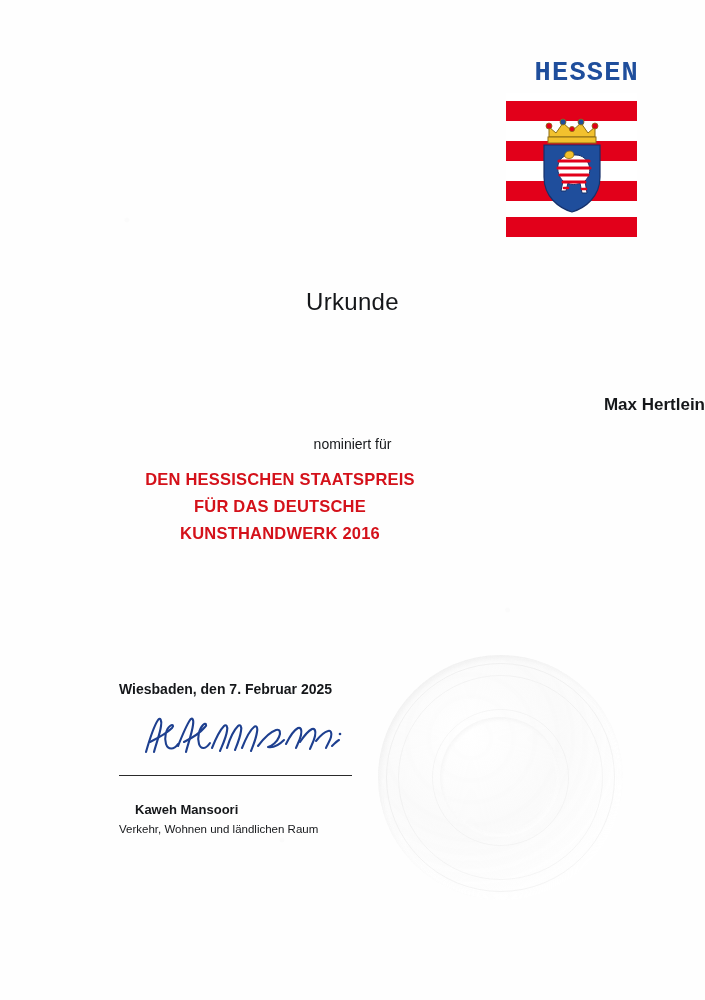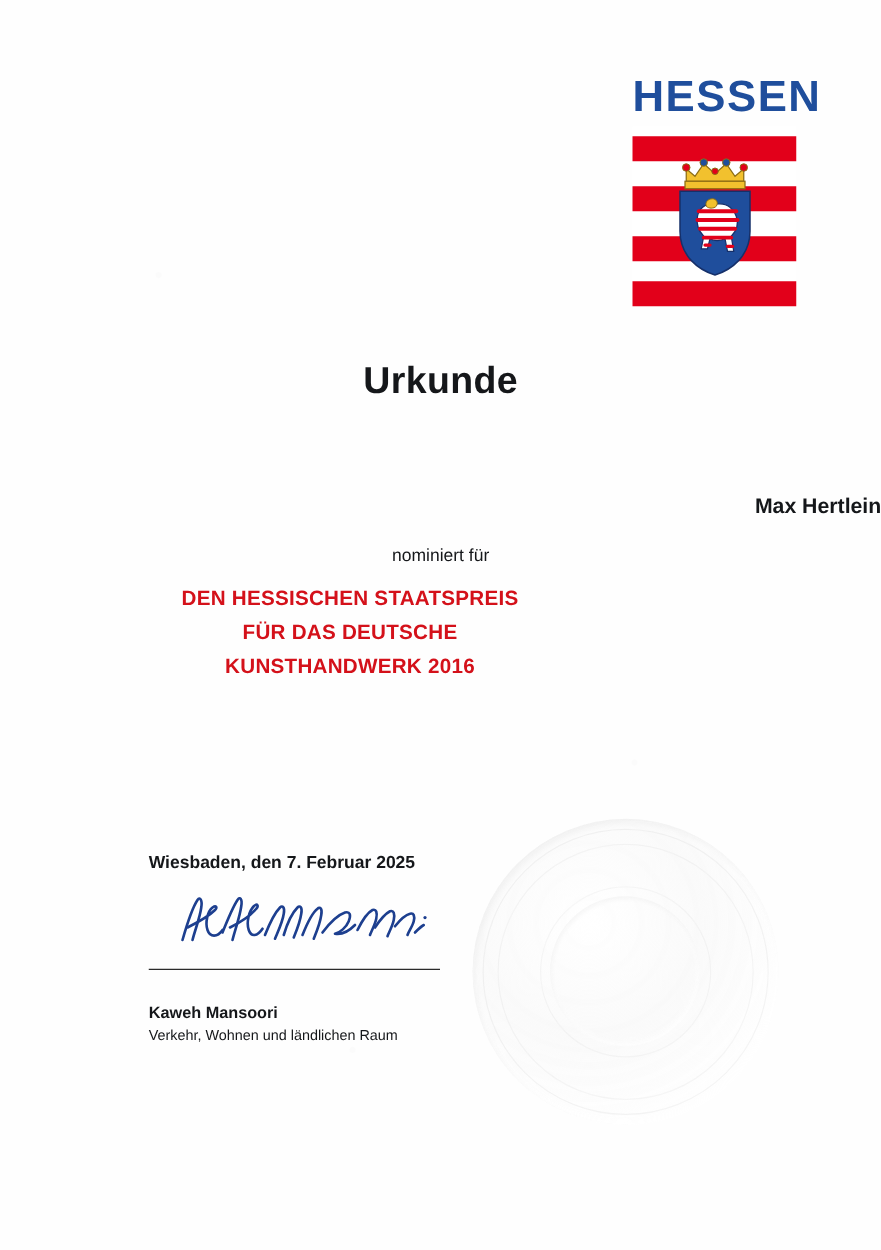--- a/index.html
+++ b/index.html
@@ -30,26 +30,26 @@
   }
 
   
   .logo-block {
     position: absolute;
     left: 506px;
     top: 60px;
     width: 133px;
   }
   .logo-wordmark {
-    font-family: Liberation Sans, sans-serif;
-    font-weight: bold;
-    font-size: 35px;
+    font-family: Liberation Mono, monospace;
+    font-weight: bold;
+    font-size: 27px;
     letter-spacing: 1.2px;
     color: #1f4e9c;
-    text-align: left;
+    text-align: right;
     line-height: 1;
     margin-bottom: 6px;
   }
   .flag {
     position: relative;
     width: 131px;
     height: 141px;
     background: #ffffff;
   }
   .flag .stripe {
@@ -73,24 +73,23 @@
   }
   .shield-wrap svg { display: block; }
 
   
   .title {
     position: absolute;
     left: 0;
     top: 288px;
     width: 705px;
     text-align: center;
-    font-size: 30px;
+    font-size: 24px;
     color: #15171a;
     letter-spacing: 0.3px;
-    font-weight: bold;
   }
 
   .recipient {
     position: absolute;
     left: 0;
     top: 395px;
     width: 705px;
     text-align: right;
     font-size: 17px;
     font-weight: bold;
@@ -145,21 +144,21 @@
     position: absolute;
     left: 119px;
     top: 775px;
     width: 233px;
     height: 1px;
     background: #2a2a2a;
   }
 
   .signer-name {
     position: absolute;
-    left: 119px;
+    left: 135px;
     top: 802px;
     font-size: 13px;
     font-weight: bold;
     color: #15171a;
   }
   .signer-role {
     position: absolute;
     left: 119px;
     top: 821px;
     font-size: 11.5px;

